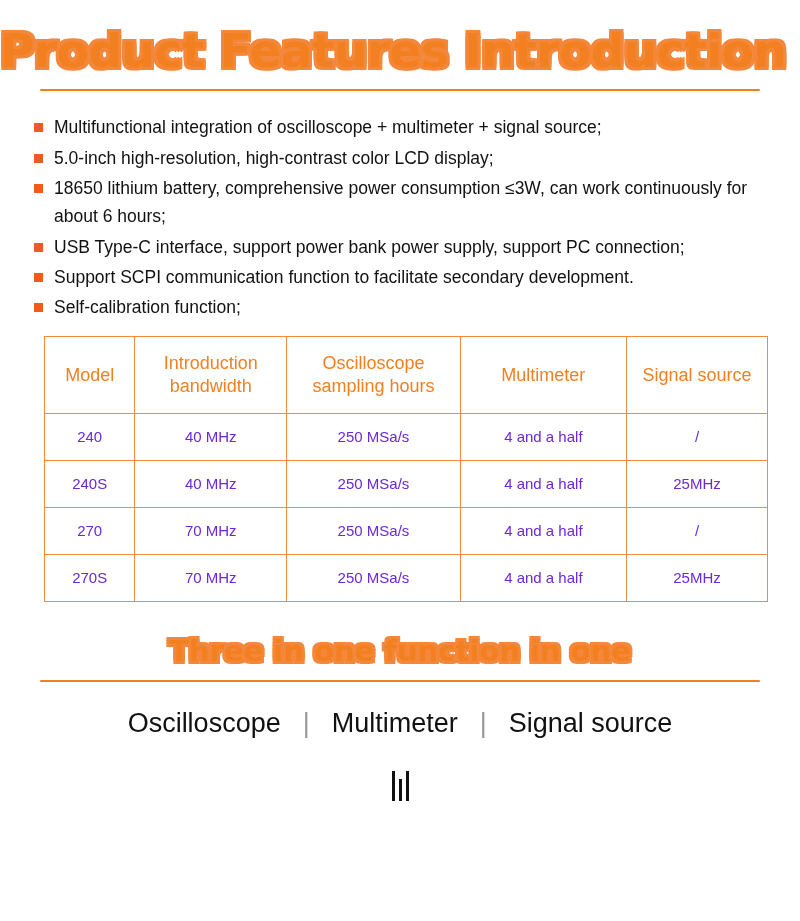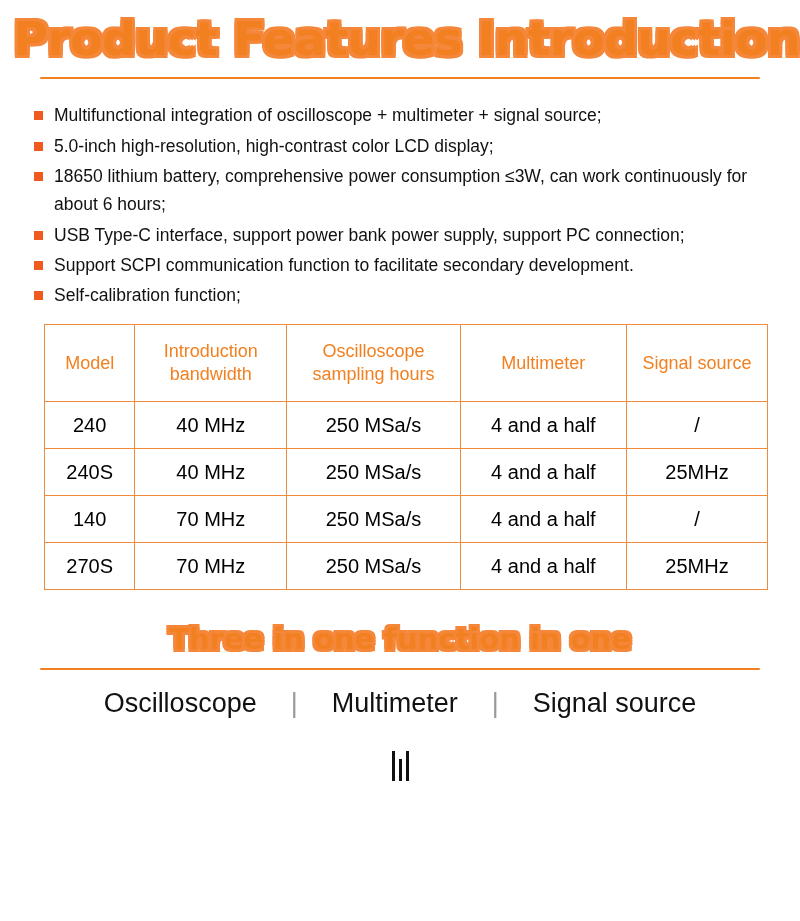--- a/index.html
+++ b/index.html
@@ -18,22 +18,22 @@
 
   .page {
     width: 800px;
     height: 921px;
     position: relative;
     box-sizing: border-box;
   }
 
   
   .heading-wrap {
-    text-align: right;
-    padding-top: 14px;
+    text-align: left;
+    padding-top: 26px;
     text-decoration: underline;
   }
   .big-heading {
     font-family: "DejaVu Sans", sans-serif;
     font-weight: bold;
     font-size: 47px;
     letter-spacing: -0.5px;
     color: #F28020;
     -webkit-text-stroke: 3px #FFFFFF;
     paint-order: stroke fill;
@@ -81,22 +81,22 @@
   }
   table.spec {
     width: 100%;
     border-collapse: collapse;
     table-layout: fixed;
   }
   table.spec th, table.spec td {
     border: 1px solid #F08A3C;
     text-align: center;
     vertical-align: middle;
-    font-size: 20px;
-    color: #000000;
+    font-size: 15px;
+    color: #6d28d9;
     padding: 7px 2px;
     line-height: 1.2;
   }
   table.spec thead th {
     color: #F28020;
     font-weight: normal;
     font-size: 18px;
     height: 68px;
     padding: 4px 4px;
     line-height: 1.25;
@@ -127,25 +127,25 @@
     line-height: 1.05;
   }
   .bottom-rule {
     width: 720px;
     height: 2px;
     background: #F28020;
     margin: 14px auto 0 auto;
     border-radius: 2px;
   }
   .modes {
-    margin-top: 18px;
+    margin-top: 26px;
     display: flex;
     justify-content: center;
     align-items: center;
-    gap: 12px;
+    gap: 0px;
     font-size: 27px;
     color: #111111;
   }
   .mode-item {
     padding: 0 22px;
   }
   .mode-sep {
     color: #999999;
     font-size: 27px;
     font-weight: 300;
@@ -241,21 +241,21 @@
           <td>/</td>
         </tr>
         <tr>
           <td>240S</td>
           <td>40 MHz</td>
           <td>250 MSa/s</td>
           <td>4 and a half</td>
           <td>25MHz</td>
         </tr>
         <tr>
-          <td>140</td>
+          <td>270</td>
           <td>70 MHz</td>
           <td>250 MSa/s</td>
           <td>4 and a half</td>
           <td>/</td>
         </tr>
         <tr>
           <td>270S</td>
           <td>70 MHz</td>
           <td>250 MSa/s</td>
           <td>4 and a half</td>

